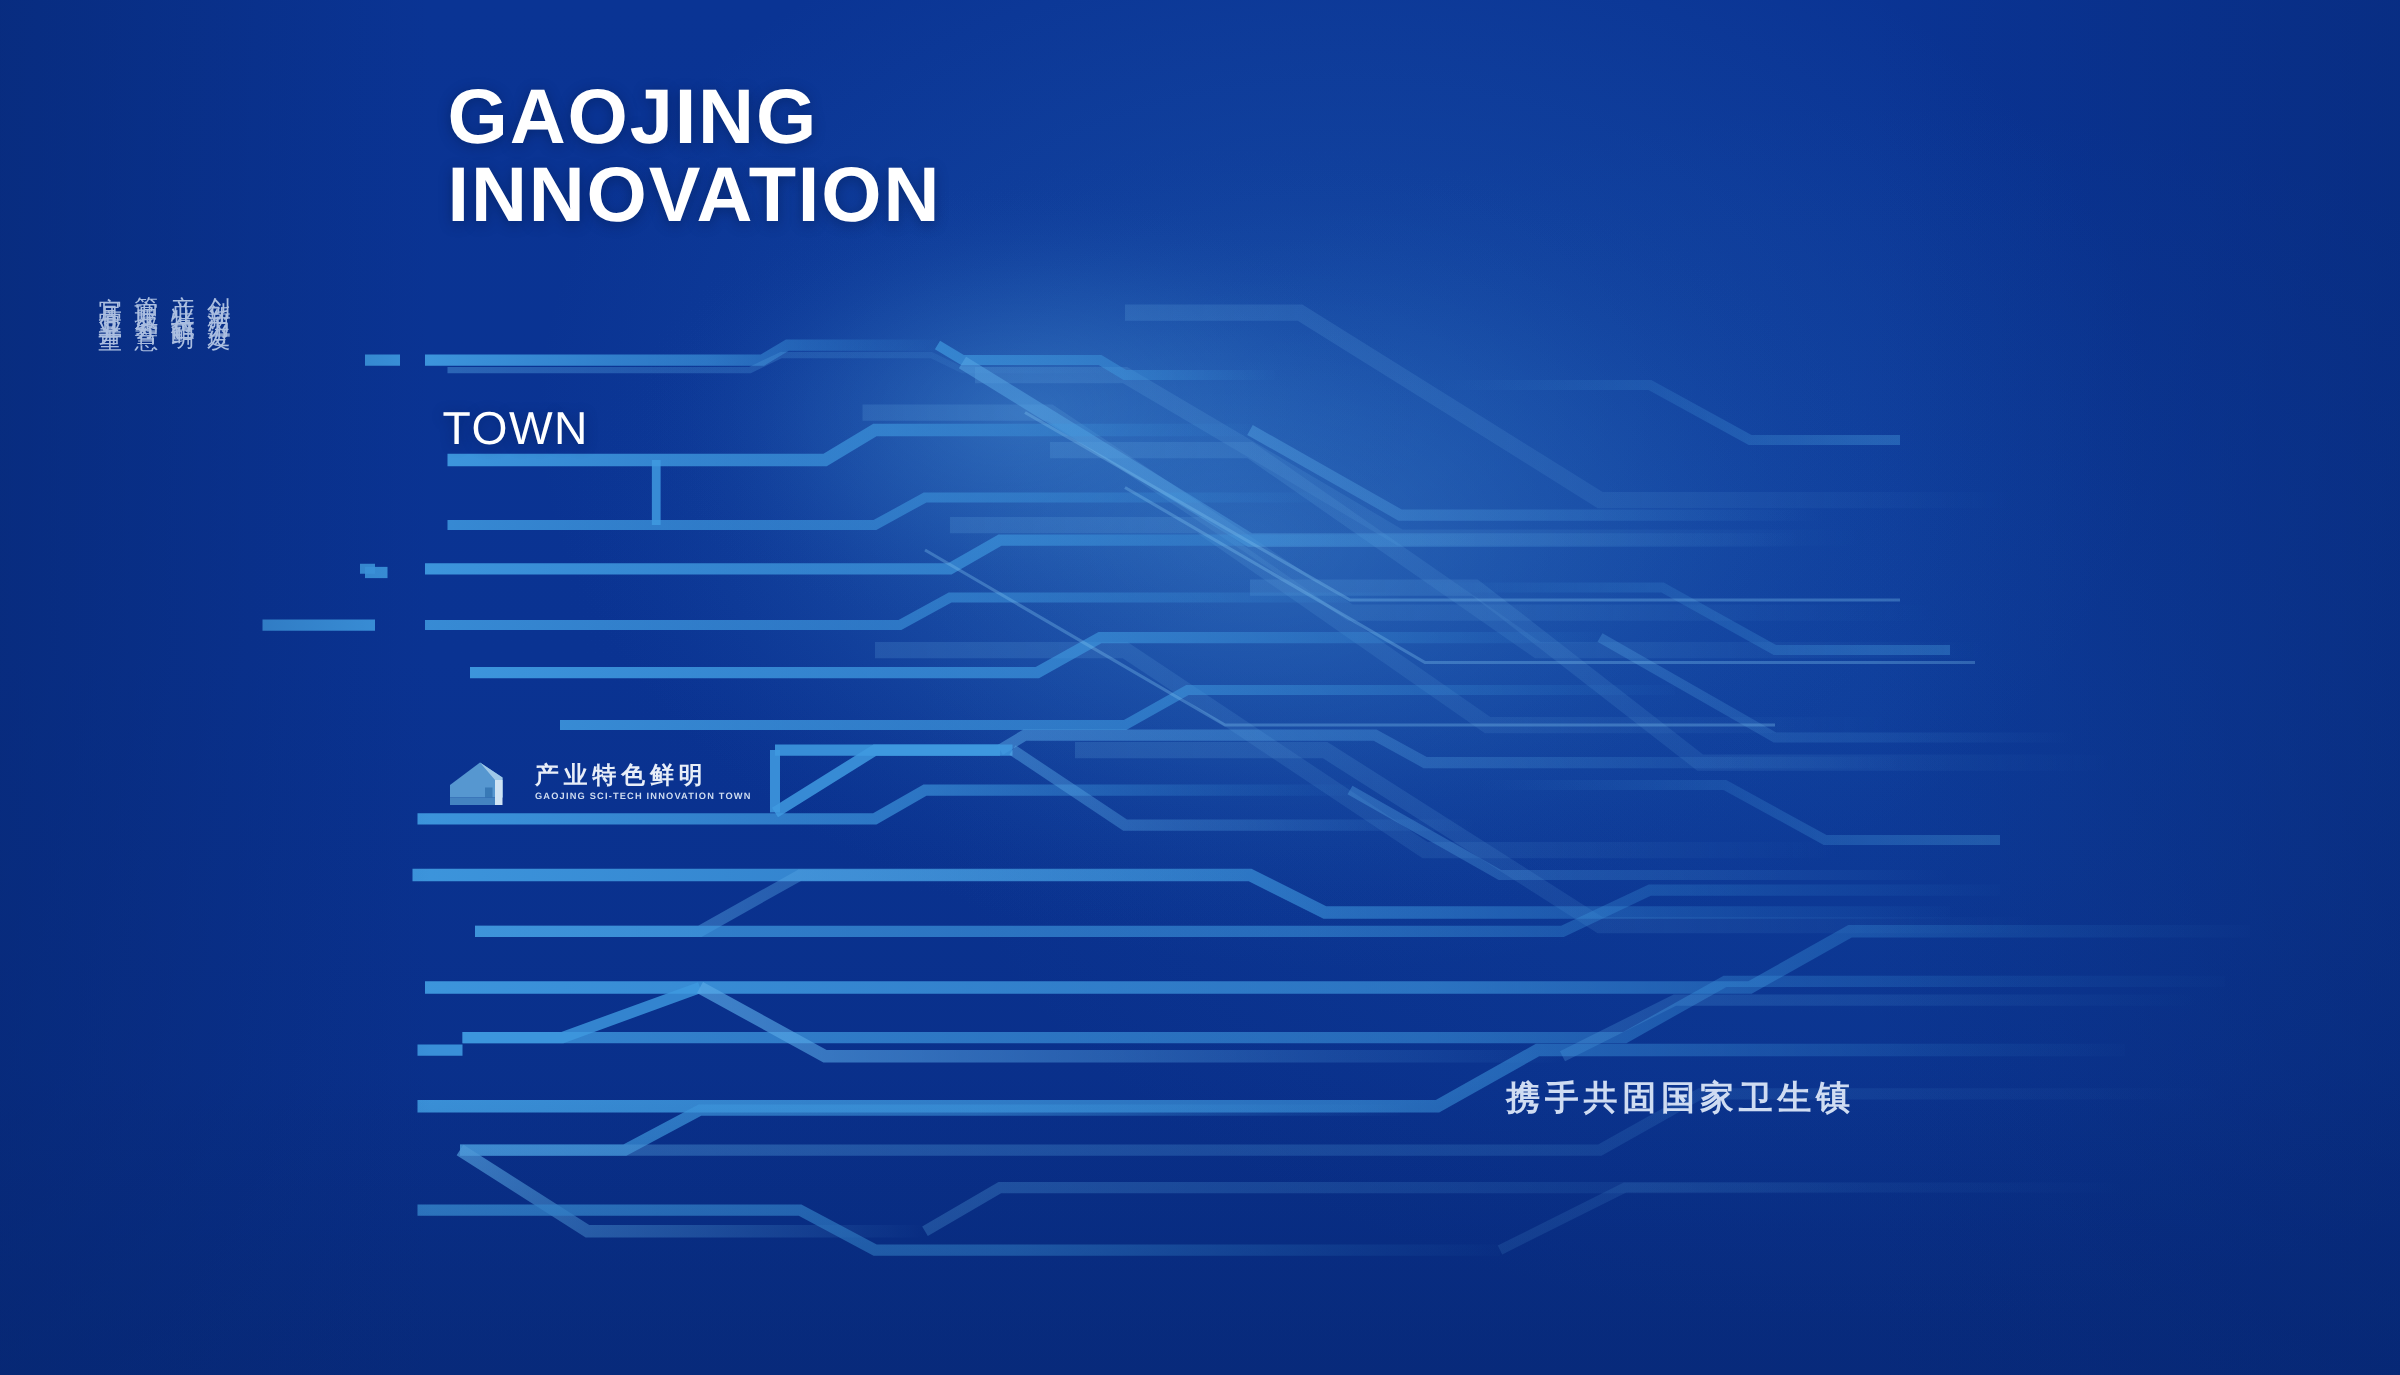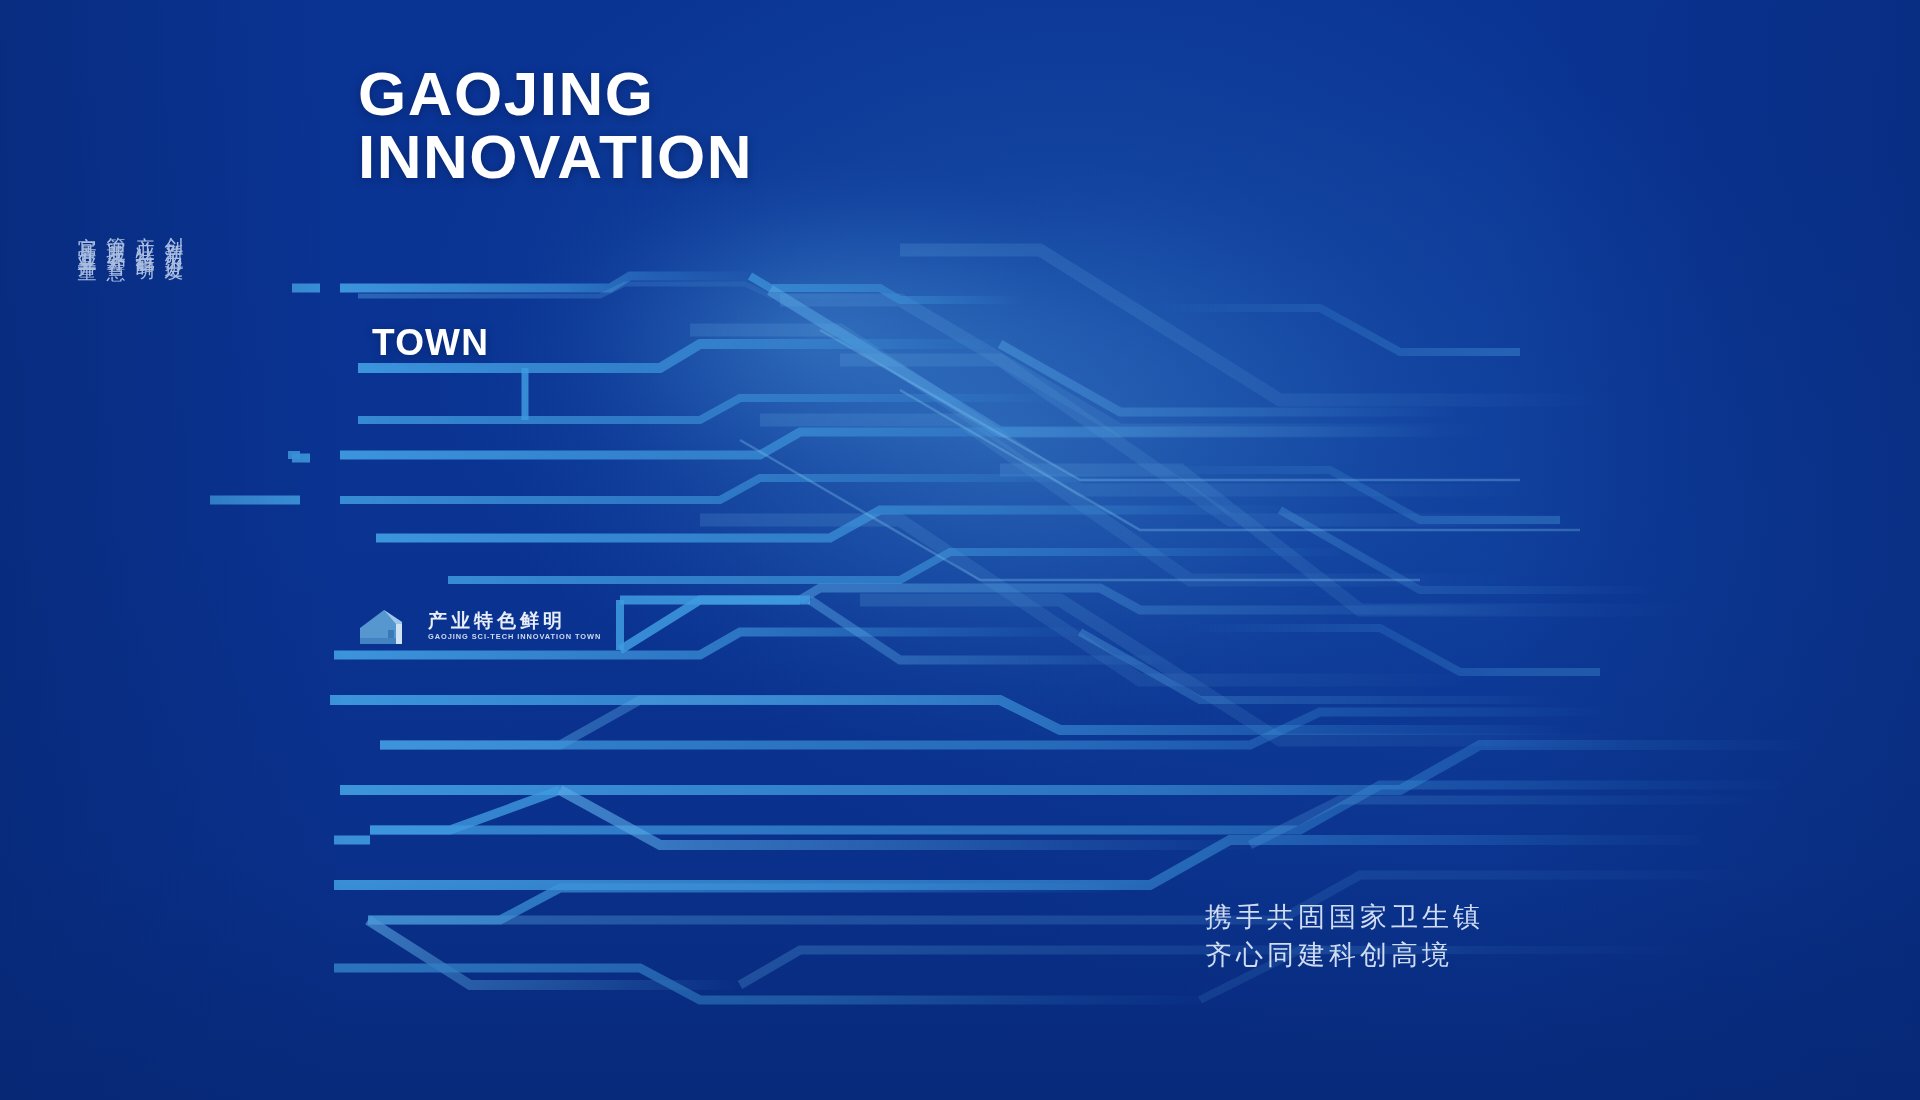--- a/index.html
+++ b/index.html
@@ -53,25 +53,25 @@
     font-size: 62px;
     font-weight: 700;
     letter-spacing: 1.5px;
     line-height: 1.02;
     text-shadow: 0 2px 10px rgba(3,24,70,0.45);
   }
   .headline .hl-line { display: block; white-space: nowrap; }
 
   .town-word {
     position: absolute;
-    left: 372px;
+    left: 354px;
     top: 322px;
     color: #ffffff;
     font-size: 37px;
-    font-weight: 700;
+    font-weight: 400;
     letter-spacing: 1.2px;
     text-shadow: 0 2px 10px rgba(3,24,70,0.45);
   }
 
   
   .vslogans {
     position: absolute;
     left: 78px;
     top: 222px;
     display: flex;
@@ -115,26 +115,27 @@
     letter-spacing: 0.95px;
     font-weight: 700;
     line-height: 1;
     text-align: center;
   }
 
   
   .br-slogan {
     position: absolute;
     left: 1205px;
-    top: 898px;
+    top: 860px;
     color: #cfdcf2;
     font-family: "DejaVu Sans", "Liberation Sans", sans-serif;
     font-size: 27px;
     letter-spacing: 4px;
     line-height: 1.42;
+    font-weight: bold;
   }
   .br-slogan span { display: block; white-space: nowrap; }
 </style>
 </head>
 <body>
 
 <div class="stage">
 
   <div class="bg-base"></div>
 
@@ -291,16 +292,15 @@
       <path d="M 30 26 L 36 26 L 36 34 L 30 34 Z" fill="#2f6fae" opacity="0.75"></path>
     </svg>
     <div class="logo-text">
       <div class="logo-cn">产业特色鲜明</div>
       <div class="logo-en">GAOJING SCI-TECH INNOVATION TOWN</div>
     </div>
   </div>
 
   <div class="br-slogan">
     <span>携手共固国家卫生镇</span>
-    <span>齐心同建科创高境</span>
   </div>
 
 </div>
 
 </body></html>

